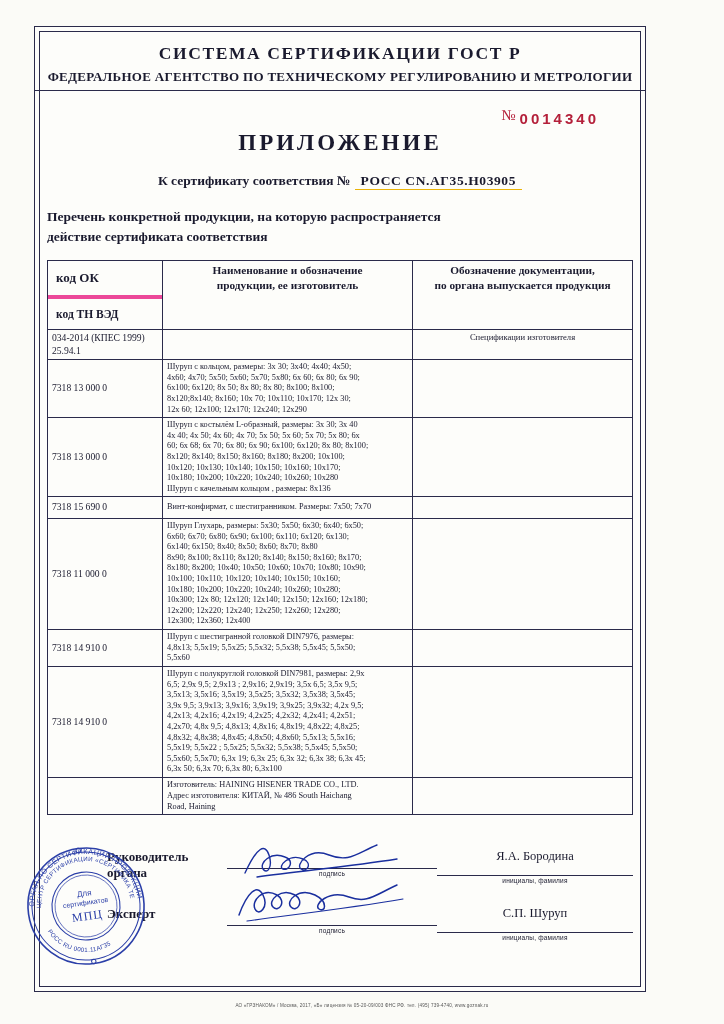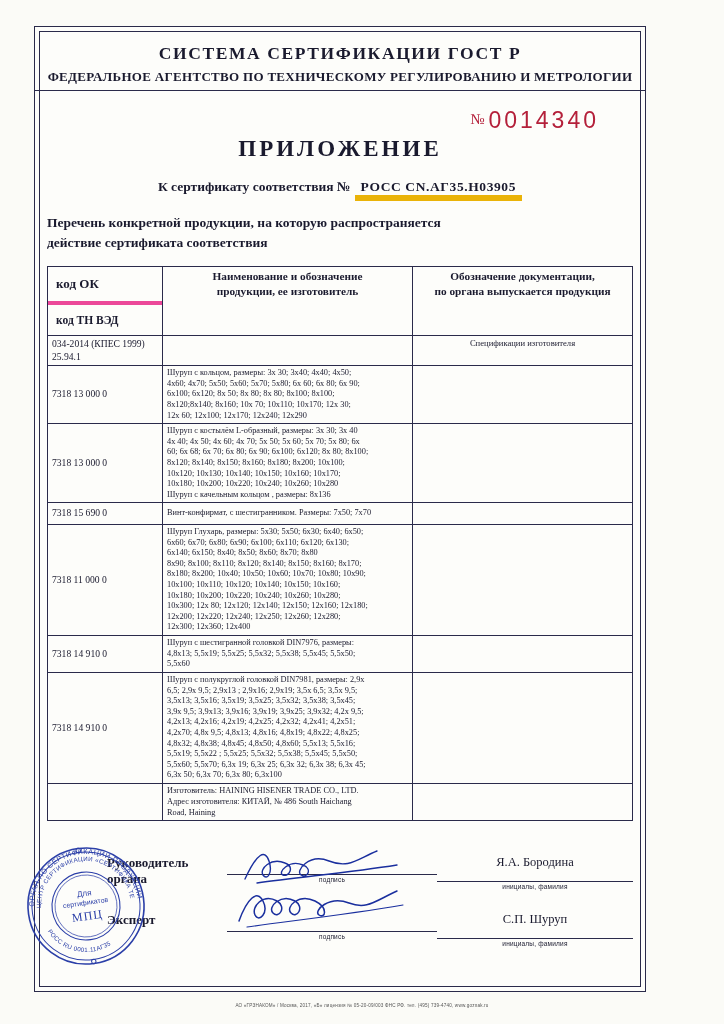--- a/index.html
+++ b/index.html
@@ -61,23 +61,24 @@
   }
 
   .number-line {
     text-align: right;
     margin-top: 16px;
     padding-right: 34px;
     color: #b4203a;
     font-size: 15px;
   }
   .number-line .num {
-    font-size: 23px;
+    font-size: 15px;
     letter-spacing: 3px;
     font-family: "Liberation Sans", sans-serif;
+    font-weight: bold;
   }
   .number-line .nsign {
     font-size: 15px;
     vertical-align: 4px;
     margin-right: 4px;
   }
 
   .doc-title {
     text-align: center;
     font-size: 23px;
@@ -88,21 +89,21 @@
   .cert-line {
     text-align: center;
     font-size: 13.5px;
     font-weight: bold;
     margin-top: 17px;
   }
   .cert-line .cert-no {
     font-weight: bold;
     letter-spacing: 0.6px;
     margin-left: 4px;
-    border-bottom: 6px solid #eab308;
+    border-bottom: 1px solid #eab308;
     padding: 0 6px 1px 6px;
   }
   .subtitle {
     font-size: 13.5px;
     font-weight: bold;
     margin-top: 18px;
     line-height: 1.45;
   }
 
   

